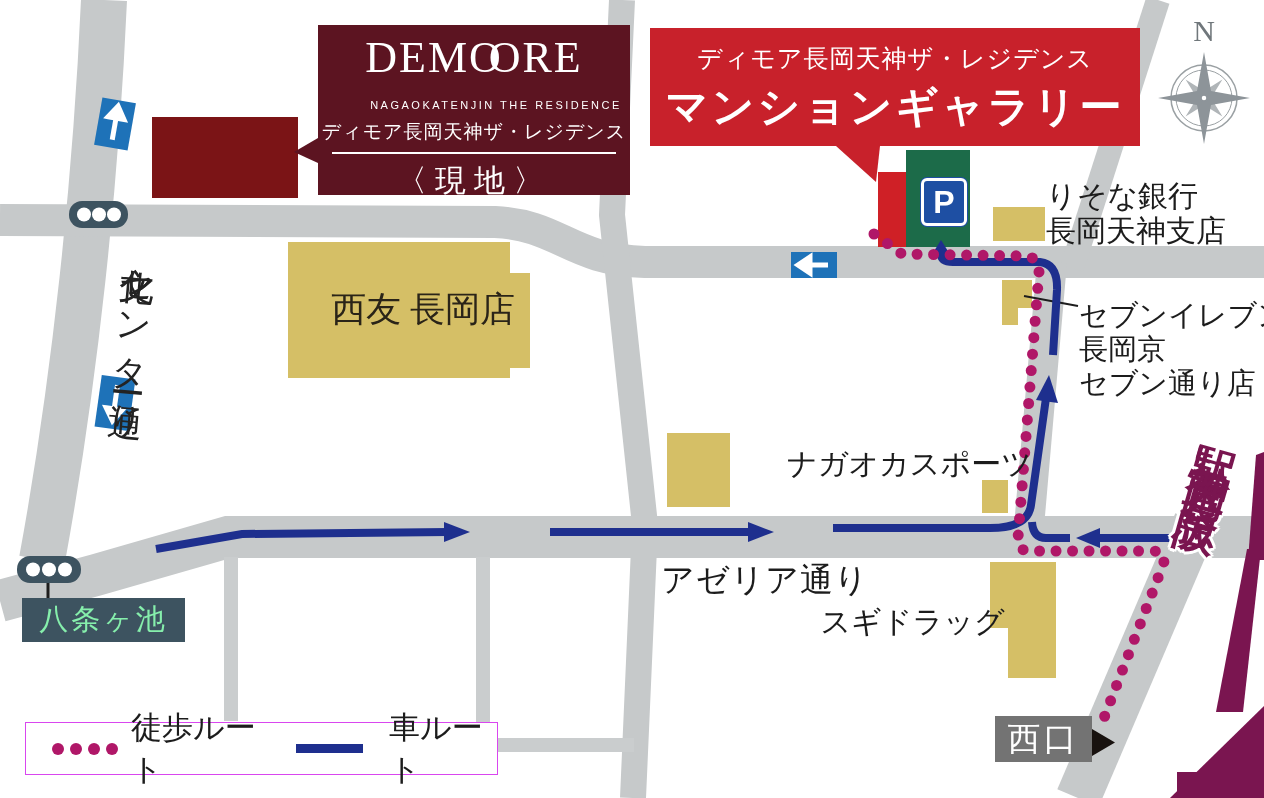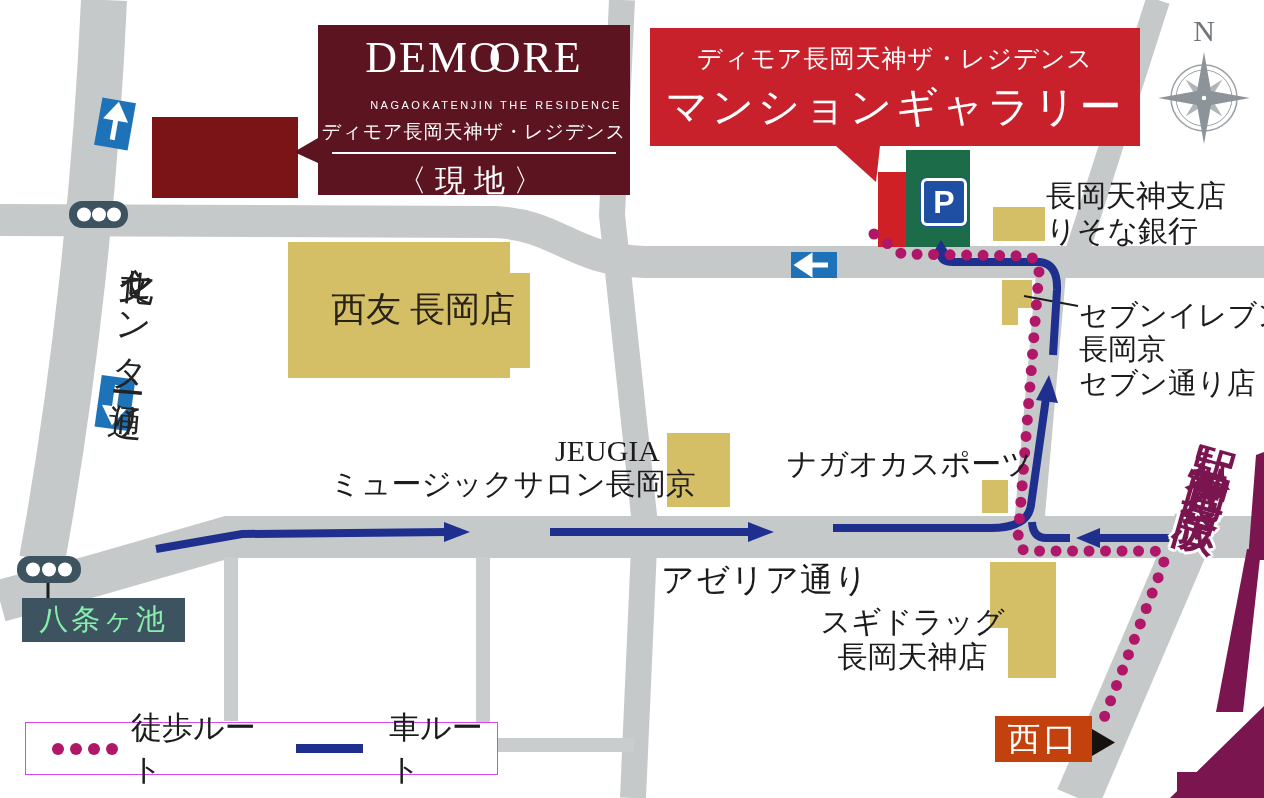--- a/index.html
+++ b/index.html
@@ -27,21 +27,21 @@
   .risona{left:1046px;top:178px;font-size:30px;line-height:35px;}
   .seven{left:1079px;top:298px;font-size:29px;line-height:34px;}
   .jeugia{left:330px;top:434px;width:330px;text-align:right;font-size:30px;line-height:33px;}
   .sports{left:787px;top:444px;font-size:30px;}
   .azeria{left:661px;top:558px;font-size:33px;letter-spacing:1px;}
   .sugi{left:785px;top:604px;width:255px;text-align:center;font-size:30px;line-height:35px;}
   .bunka{left:116px;top:240px;writing-mode:vertical-rl;text-orientation:mixed;
          font-size:35px;letter-spacing:3px;color:#232323;transform:rotate(5deg);transform-origin:top center;}
   .hachijo{left:22px;top:598px;width:163px;height:44px;background:var(--slate);color:#86efac;
            font-size:29px;letter-spacing:3px;display:flex;align-items:center;justify-content:center;}
-  .nishi{left:995px;top:716px;width:97px;height:46px;background:#c2410c;color:#fff;
+  .nishi{left:995px;top:716px;width:97px;height:46px;background:#737373;color:#fff;
          font-size:33px;letter-spacing:3px;display:flex;align-items:center;justify-content:center;}
   .station{left:1182px;top:478px;writing-mode:vertical-rl;text-orientation:mixed;
            font-size:43px;font-weight:700;letter-spacing:-8px;color:var(--purple);
            transform:rotate(16deg);transform-origin:top center;
            text-shadow:-3px 0 0 #fff,3px 0 0 #fff,0 -3px 0 #fff,0 3px 0 #fff,
                        -2px -2px 0 #fff,2px -2px 0 #fff,-2px 2px 0 #fff,2px 2px 0 #fff;}
   .compass-n{left:1184px;top:14px;width:40px;text-align:center;font-size:30px;color:#70777b;}
 
   
   .demoore{position:absolute;left:318px;top:25px;width:312px;height:170px;background:var(--maroon);
@@ -49,21 +49,21 @@
   .demoore .logo{font-size:44px;line-height:46px;margin-top:10px;letter-spacing:2px;}
   .demoore .logo .o2{margin-left:-0.32em;}
   .demoore .ensub{font-family:"Liberation Sans","DejaVu Sans",sans-serif;font-size:11px;
                   letter-spacing:2.5px;margin-top:18px;padding-left:44px;}
   .demoore .jp{font-size:19px;margin-top:8px;letter-spacing:1px;}
   .demoore .rule{width:284px;border-top:2px solid #fff;margin-top:7px;}
   .demoore .genchi{font-size:31px;letter-spacing:8px;margin-top:6px;}
   .gallery{position:absolute;left:650px;top:28px;width:490px;height:118px;background:var(--red);
            color:#fff;display:flex;flex-direction:column;align-items:center;}
   .gallery .jp{font-size:25px;margin-top:14px;letter-spacing:1px;}
-  .gallery .main{font-size:42px;font-weight:400;letter-spacing:3px;margin-top:4px;}
+  .gallery .main{font-size:42px;font-weight:700;letter-spacing:3px;margin-top:4px;}
 
   
   .pmark{position:absolute;left:921px;top:178px;width:40px;height:42px;background:var(--psign);
          border:3px solid #fff;border-radius:6px;box-shadow:0 0 0 1px var(--psign);
          display:flex;align-items:center;justify-content:center;color:#fff;
          font-family:"Liberation Sans","DejaVu Sans",sans-serif;font-size:32px;font-weight:700;}
 
   
   .legend{position:absolute;left:25px;top:722px;width:473px;height:53px;background:#fff;
           border:1px solid #d946ef;display:flex;align-items:center;box-sizing:border-box;}
@@ -187,41 +187,36 @@
   <div class="gallery">
     <div class="jp">ディモア長岡天神ザ・レジデンス</div>
     <div class="main">マンションギャラリー</div>
   </div>
 
   <div class="pmark">P</div>
 
   <div class="lbl seiyu">西友 長岡店</div>
 
   <div class="lbl risona">
+    <div>りそな銀行</div>
     <div>長岡天神支店</div>
-    <div>りそな銀行</div>
   </div>
 
   <div class="lbl seven">
     <div>セブンイレブン</div>
     <div>長岡京</div>
     <div>セブン通り店</div>
   </div>
 
-  <div class="lbl jeugia">
-    <div>JEUGIA</div>
-    <div>ミュージックサロン長岡京</div>
-  </div>
 
   <div class="lbl sports">ナガオカスポーツ</div>
   <div class="lbl azeria">アゼリア通り</div>
 
   <div class="lbl sugi">
     <div>スギドラッグ</div>
-    <div>長岡天神店</div>
   </div>
 
   <div class="lbl bunka">文化センター通り</div>
   <div class="lbl hachijo">八条ヶ池</div>
   <div class="lbl nishi">西口</div>
   <div class="lbl station">阪急「長岡天神」駅</div>
   <div class="lbl compass-n">N</div>
 
   <div class="legend">
     <div class="dots">

